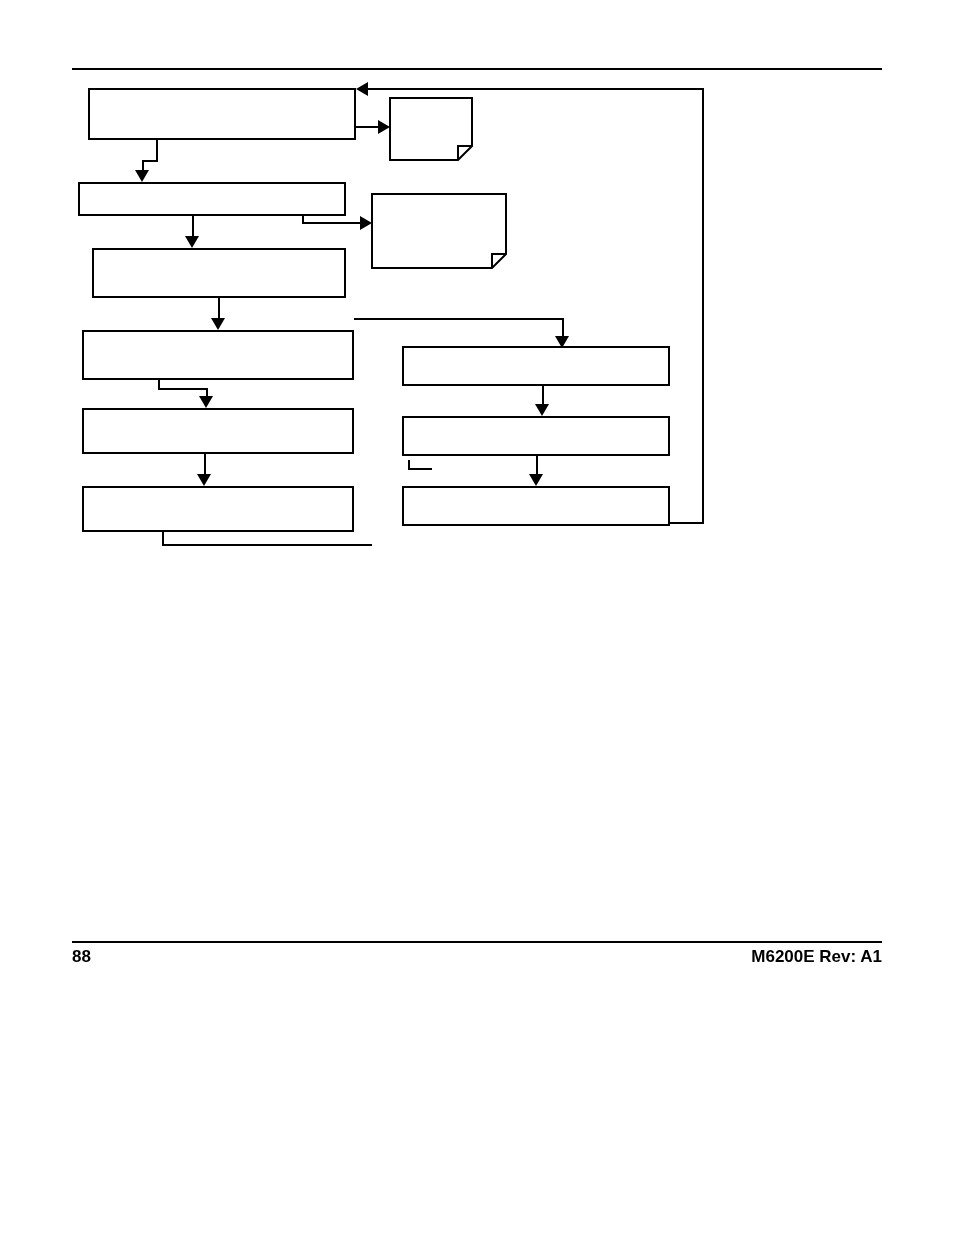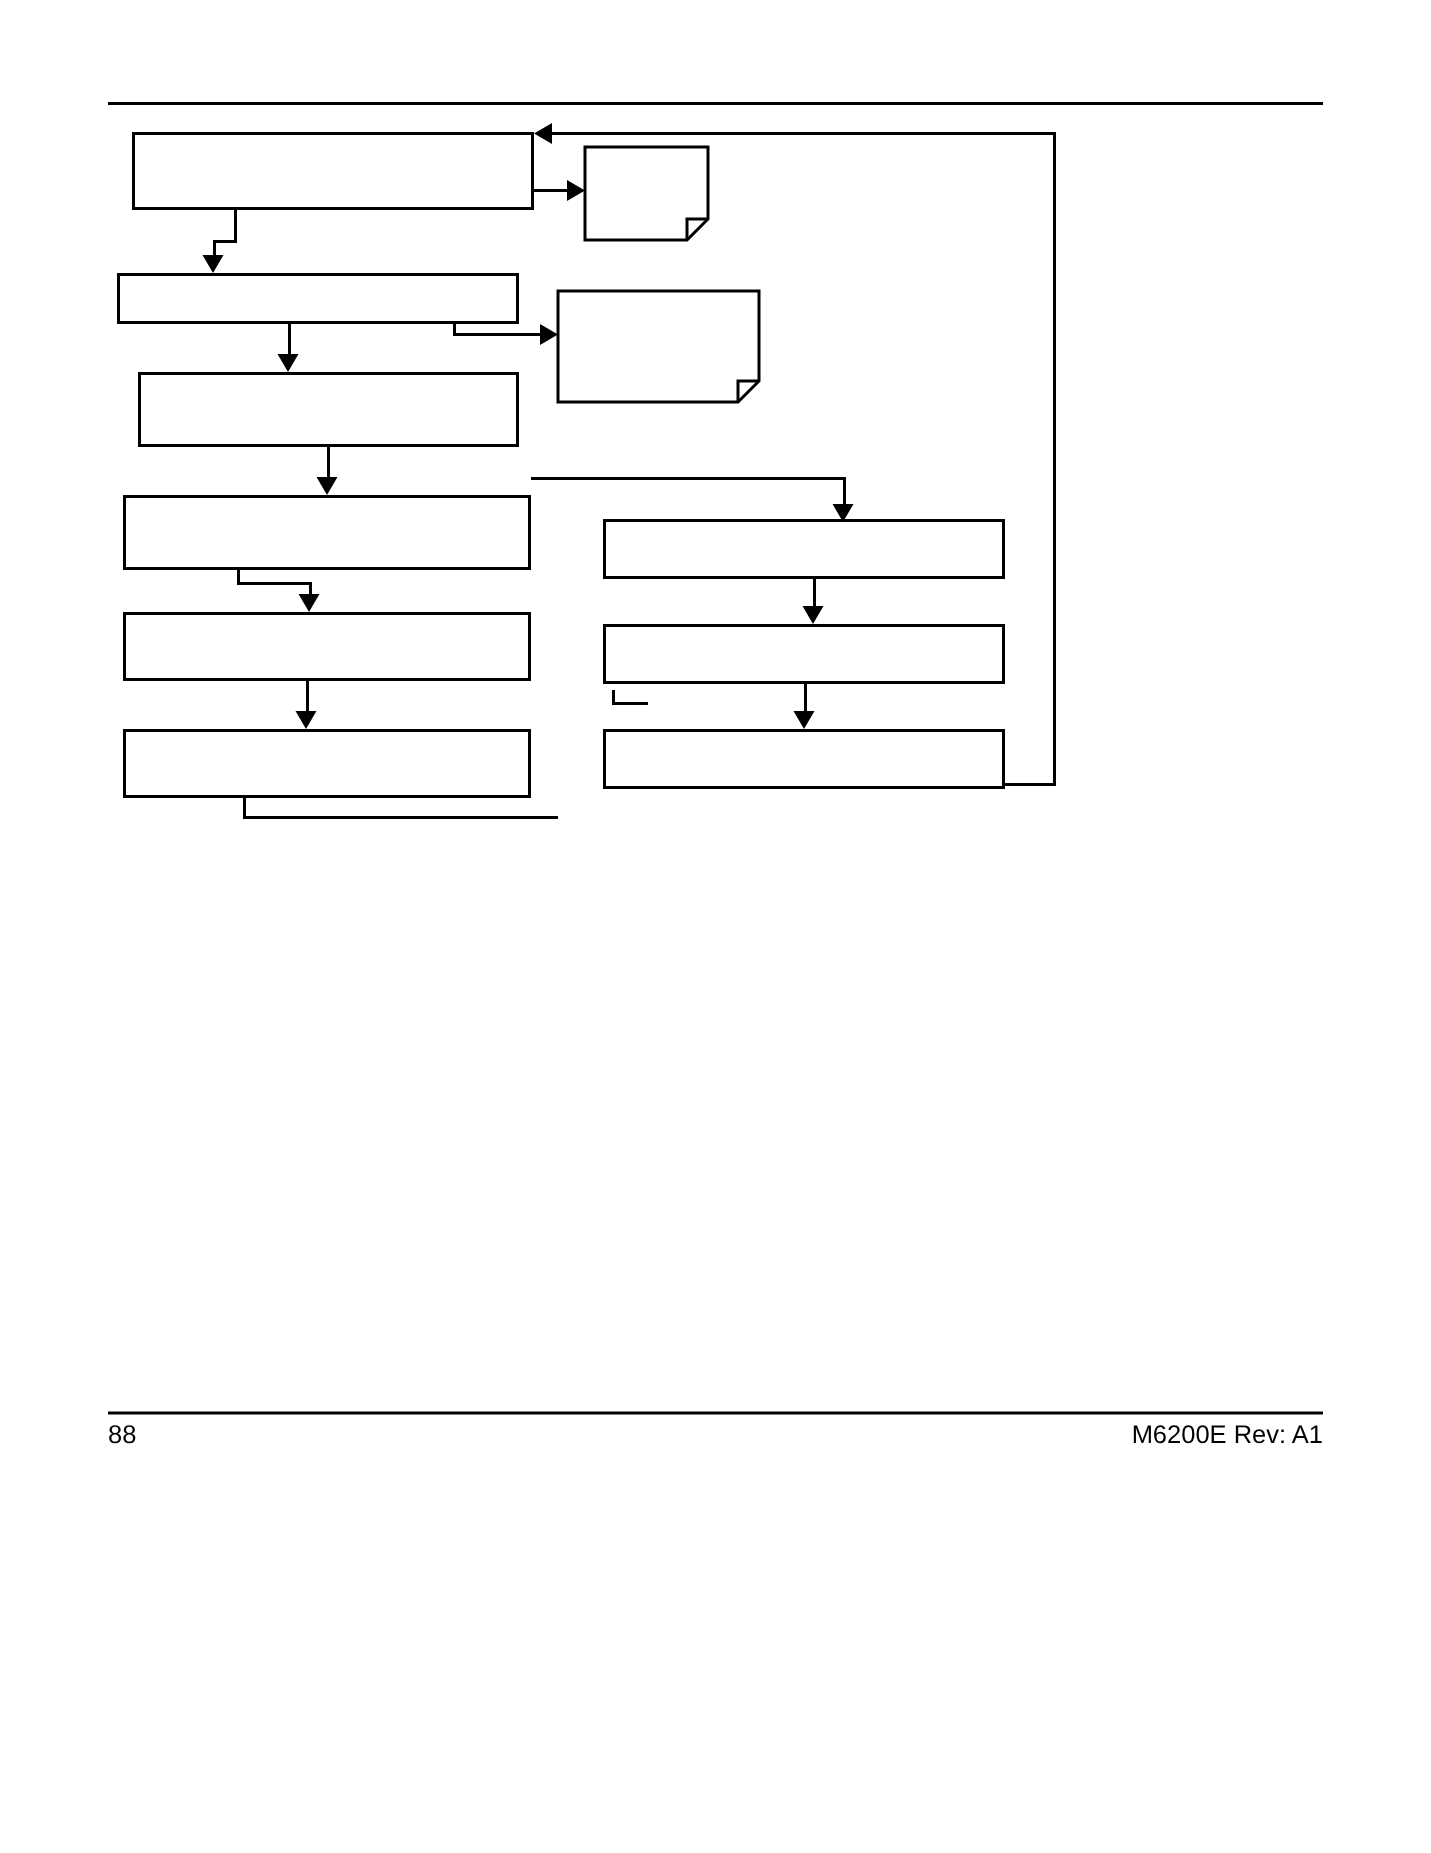--- a/index.html
+++ b/index.html
@@ -52,21 +52,21 @@
     bottom: 292px;
     border-top: 2px solid #000;
   }
   .footer {
     position: absolute;
     left: 72px;
     right: 72px;
     bottom: 268px;
     display: flex;
     justify-content: space-between;
-    font-weight: 400;
+    font-weight: 700;
     font-size: 17px;
   }
 </style>
 </head>
 <body>
 
 <div class="page">
   <div class="top-rule"></div>
 
   <div class="diagram">

